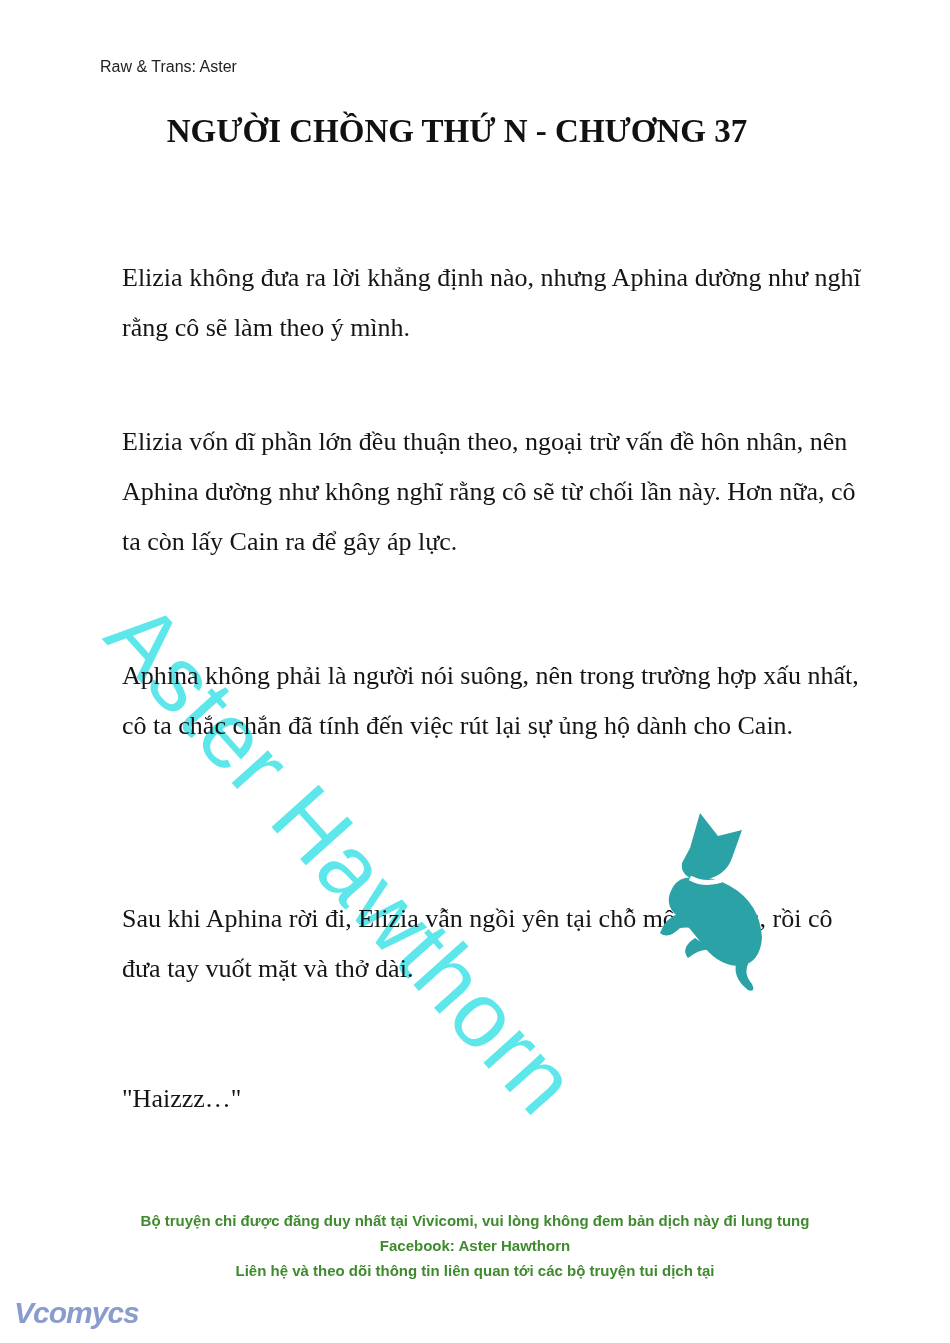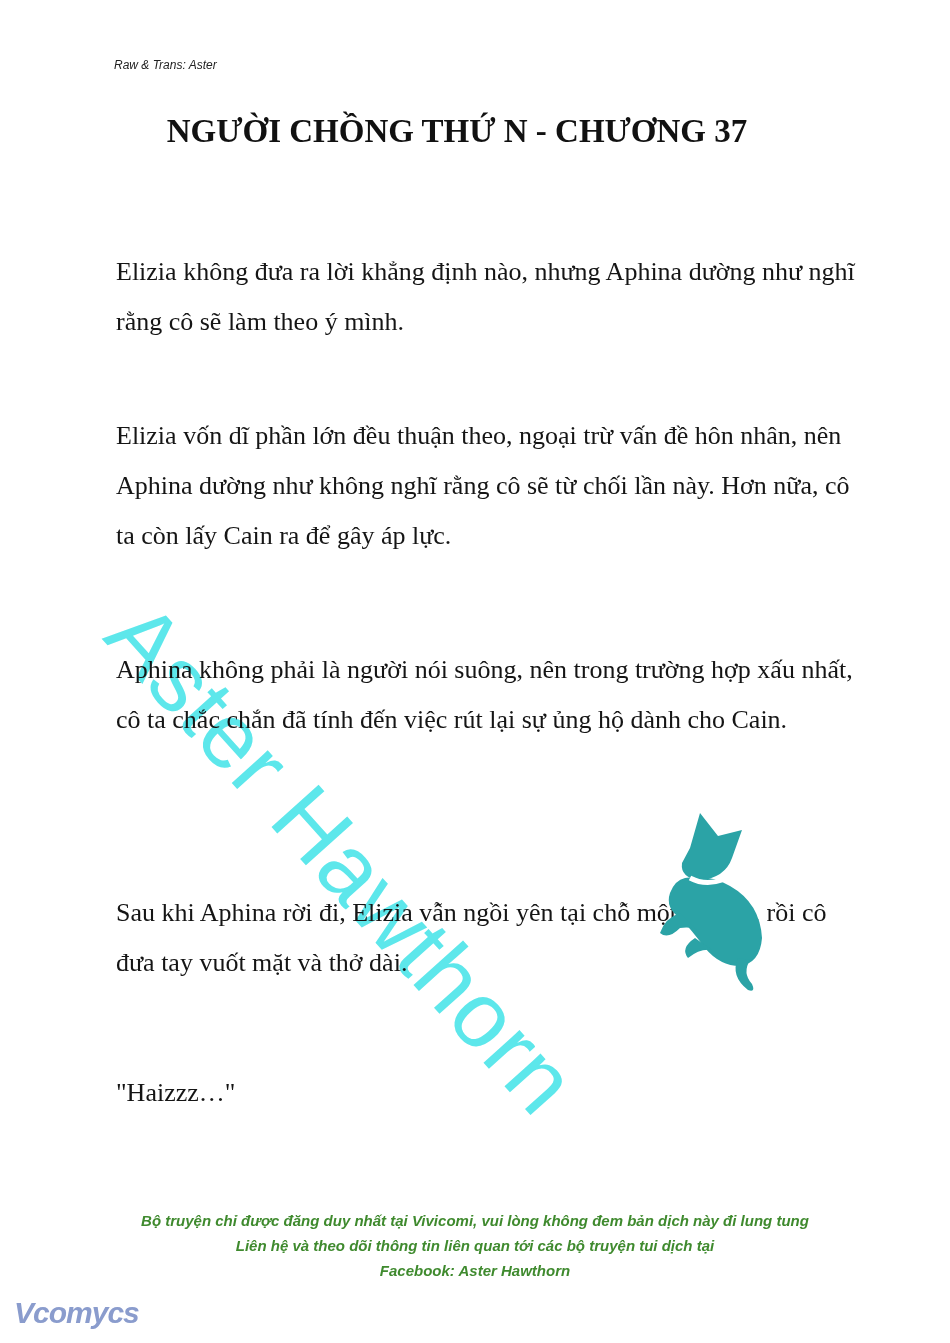--- a/index.html
+++ b/index.html
@@ -1,20 +1,20 @@
 <!DOCTYPE html>
 <html><head>
 <meta charset="utf-8">
 <style>
   html, body { margin: 0; padding: 0; background: #ffffff; }
   body { width: 950px; height: 1343px; position: relative; overflow: hidden; font-family: "Liberation Serif", serif; color: #111; }
-  .credit { position: absolute; left: 114px; top: 58px; font-family: "Liberation Sans", sans-serif; font-size: 12px; color: #222; font-style: italic; }
+  .credit { position: absolute; left: 100px; top: 58px; font-family: "Liberation Sans", sans-serif; font-size: 16px; color: #222; }
   .title { position: absolute; left: 0; width: 914px; top: 113px; text-align: center; font-family: "Liberation Serif", serif; font-weight: bold; font-size: 33px; color: #111; }
-  .para { position: absolute; left: 116px; width: 740px; font-size: 26px; line-height: 50px; color: #151515; margin: 0; }
-  .footer { position: absolute; left: 0; width: 950px; top: 1208px; text-align: center; font-family: "Liberation Sans", sans-serif; font-style: italic; font-weight: bold; font-size: 15px; line-height: 25px; color: #3f8a2e; }
+  .para { position: absolute; left: 116px; width: 740px; font-size: 26px; line-height: 50px; color: #151515; margin: 6px; }
+  .footer { position: absolute; left: 0; width: 950px; top: 1208px; text-align: center; font-family: "Liberation Sans", sans-serif; font-weight: bold; font-size: 15px; line-height: 25px; color: #3f8a2e; }
   .watermark { position: absolute; left: 125px; top: 565px; font-family: "Liberation Sans", sans-serif; font-size: 92px; color: #55e6ea; transform: rotate(48deg); transform-origin: left center; white-space: nowrap; letter-spacing: 1px; font-weight: 300; pointer-events: none; z-index: 0; opacity: 0.95; }
   .cat { position: absolute; left: 660px; top: 808px; width: 110px; height: 185px; z-index: 2; }
   .logo { position: absolute; left: 14px; top: 1296px; font-family: "Liberation Sans", sans-serif; font-style: italic; font-weight: bold; font-size: 30px; color: #8a9ccd; letter-spacing: -1px; text-align: center; }
   .text-layer { position: relative; z-index: 1; }
 </style>
 </head>
 <body>
 
 <div class="watermark">Aster Hawthorn</div>
 
@@ -23,22 +23,22 @@
   <div class="title">NGƯỜI CHỒNG THỨ N - CHƯƠNG 37</div>
 
   <p class="para" style="top:247px">Elizia không đưa ra lời khẳng định nào, nhưng Aphina dường như nghĩ rằng cô sẽ làm theo ý mình.</p>
   <p class="para" style="top:411px">Elizia vốn dĩ phần lớn đều thuận theo, ngoại trừ vấn đề hôn nhân, nên Aphina dường như không nghĩ rằng cô sẽ từ chối lần này. Hơn nữa, cô ta còn lấy Cain ra để gây áp lực.</p>
   <p class="para" style="top:645px">Aphina không phải là người nói suông, nên trong trường hợp xấu nhất, cô ta chắc chắn đã tính đến việc rút lại sự ủng hộ dành cho Cain.</p>
   <p class="para" style="top:888px">Sau khi Aphina rời đi, Elizia vẫn ngồi yên tại chỗ một lúc lâu, rồi cô đưa tay vuốt mặt và thở dài.</p>
   <p class="para" style="top:1068px">"Haizzz…"</p>
 
   <div class="footer">
     <div>Bộ truyện chỉ được đăng duy nhất tại Vivicomi, vui lòng không đem bản dịch này đi lung tung</div>
+    <div>Facebook: Aster Hawthorn</div>
     <div>Liên hệ và theo dõi thông tin liên quan tới các bộ truyện tui dịch tại</div>
-    <div>Facebook: Aster Hawthorn</div>
   </div>
 </div>
 
 <svg class="cat" viewBox="0 0 110 185">
   <g fill="#2ba3a6">
 
     <path d="M30 40 L40 5 L58 28 L82 22 L72 50 Q65 70 40 72 Q20 70 22 55 Z"></path>
 
     <path d="M25 70 Q50 66 70 78 Q100 95 102 130 Q100 155 80 158 Q60 158 45 140 Q30 120 20 110 Q5 100 10 85 Q15 72 25 70 Z"></path>
 

